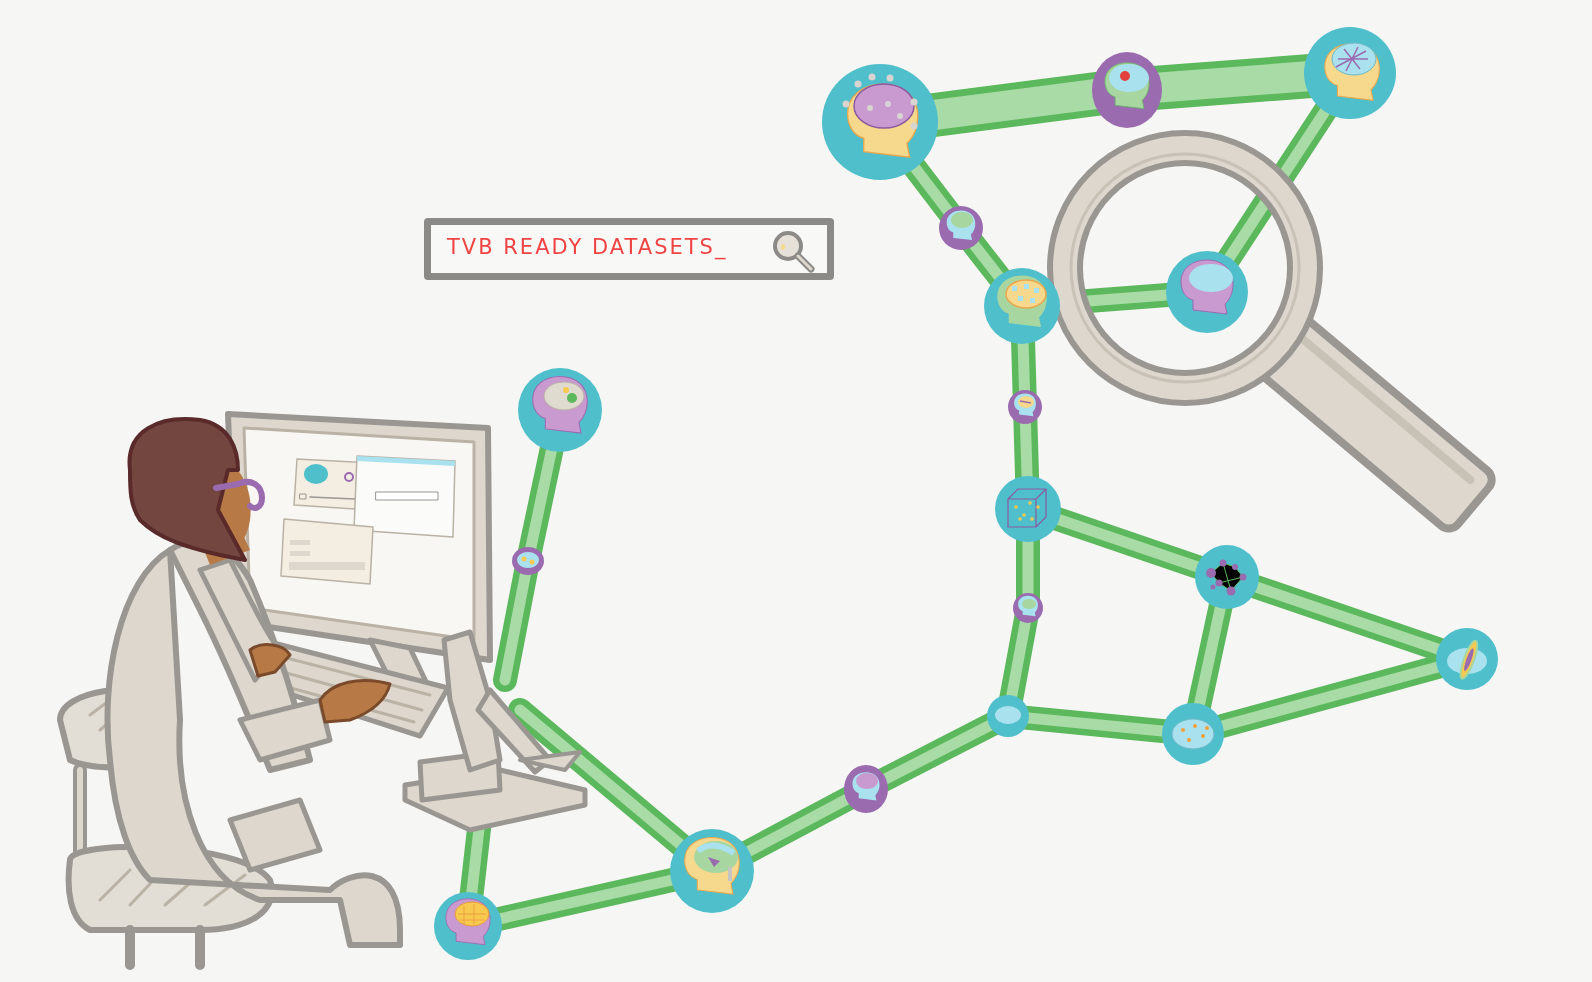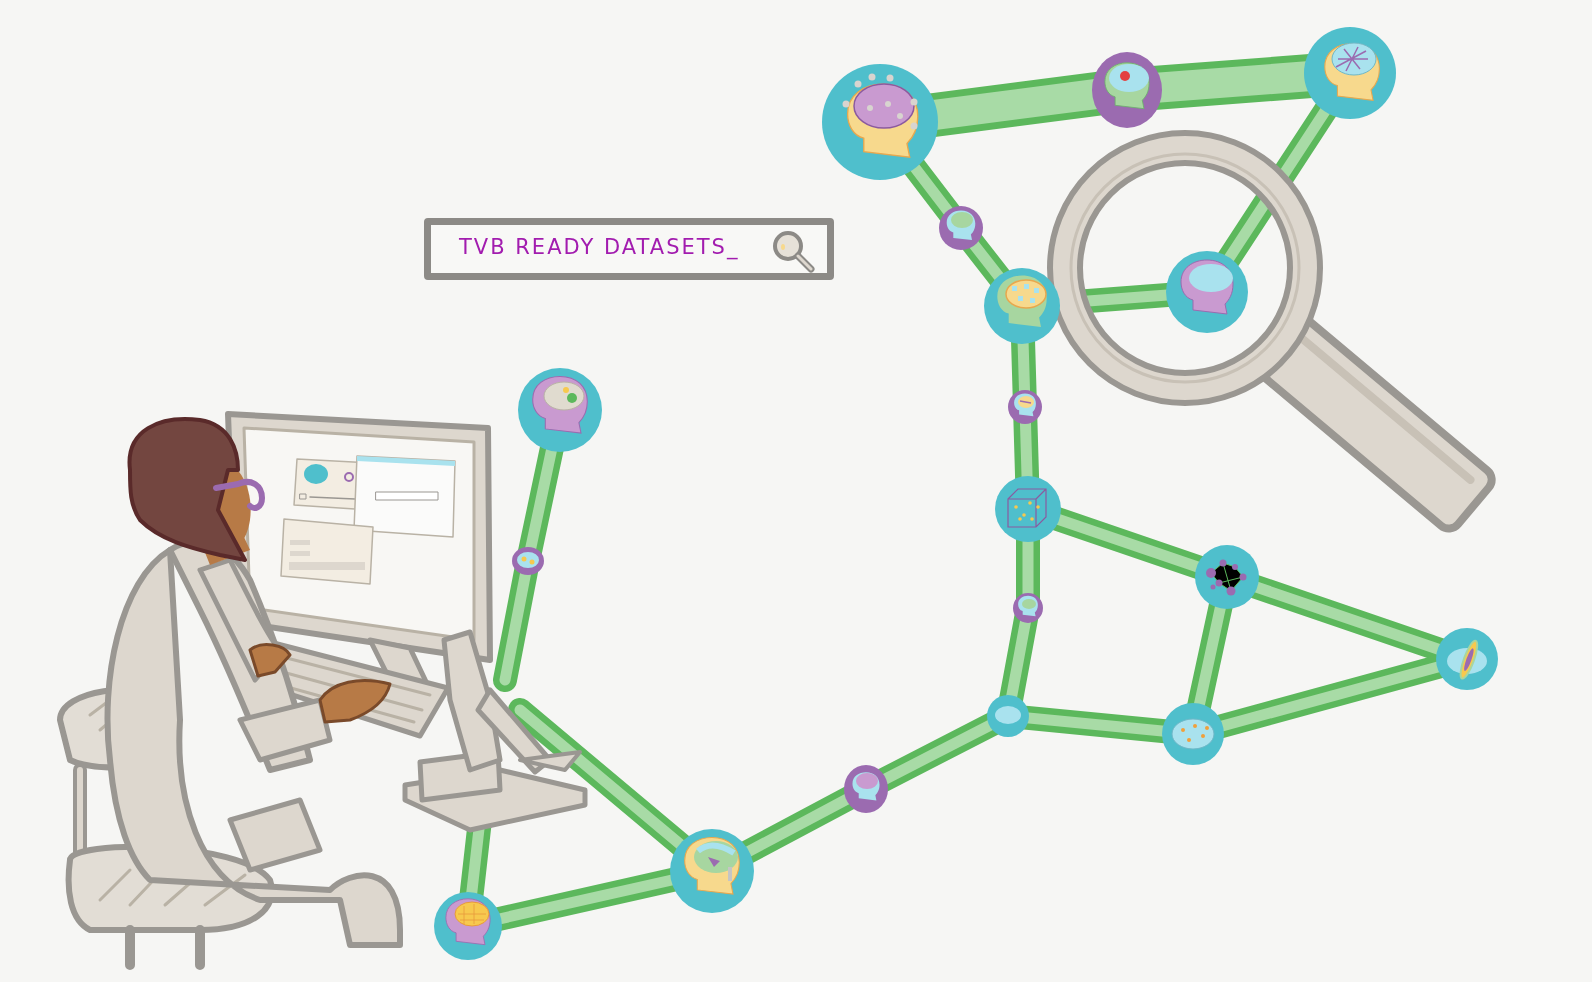--- a/index.html
+++ b/index.html
@@ -1,19 +1,19 @@
 <!DOCTYPE html>
 <html><head>
 <meta charset="utf-8">
 <style>
   html,body{margin:0;padding:0;background:#f6f6f4;}
   body{width:1592px;height:982px;overflow:hidden;position:relative;font-family:"DejaVu Sans",sans-serif;}
   #scene{position:absolute;left:0;top:0;width:1592px;height:982px;}
   .search-box{position:absolute;left:424px;top:218px;width:410px;height:62px;border:7px solid #8c8a86;border-radius:4px;box-sizing:border-box;background:#f8f8f6;}
-  .search-text{position:absolute;left:28px;top:10px;font-family:"DejaVu Sans",sans-serif;font-size:21px;letter-spacing:2px;color:#a21caf;font-weight:normal;}
+  .search-text{position:absolute;left:16px;top:10px;font-family:"DejaVu Sans",sans-serif;font-size:21px;letter-spacing:2px;color:#ef4444;font-weight:normal;}
   .search-icon{position:absolute;right:10px;top:4px;width:46px;height:46px;}
 </style>
 </head>
 <body>
 
 <svg id="scene" viewBox="0 0 1592 982" xmlns="http://www.w3.org/2000/svg">
   <defs>
     <g id="head-shape">
       <path d="M-14,18 L-14,8 C-22,6 -26,-2 -26,-10 C-26,-24 -14,-32 0,-32 C16,-32 26,-22 26,-8 C26,2 22,8 18,12 L20,22 Z"></path>
     </g>

